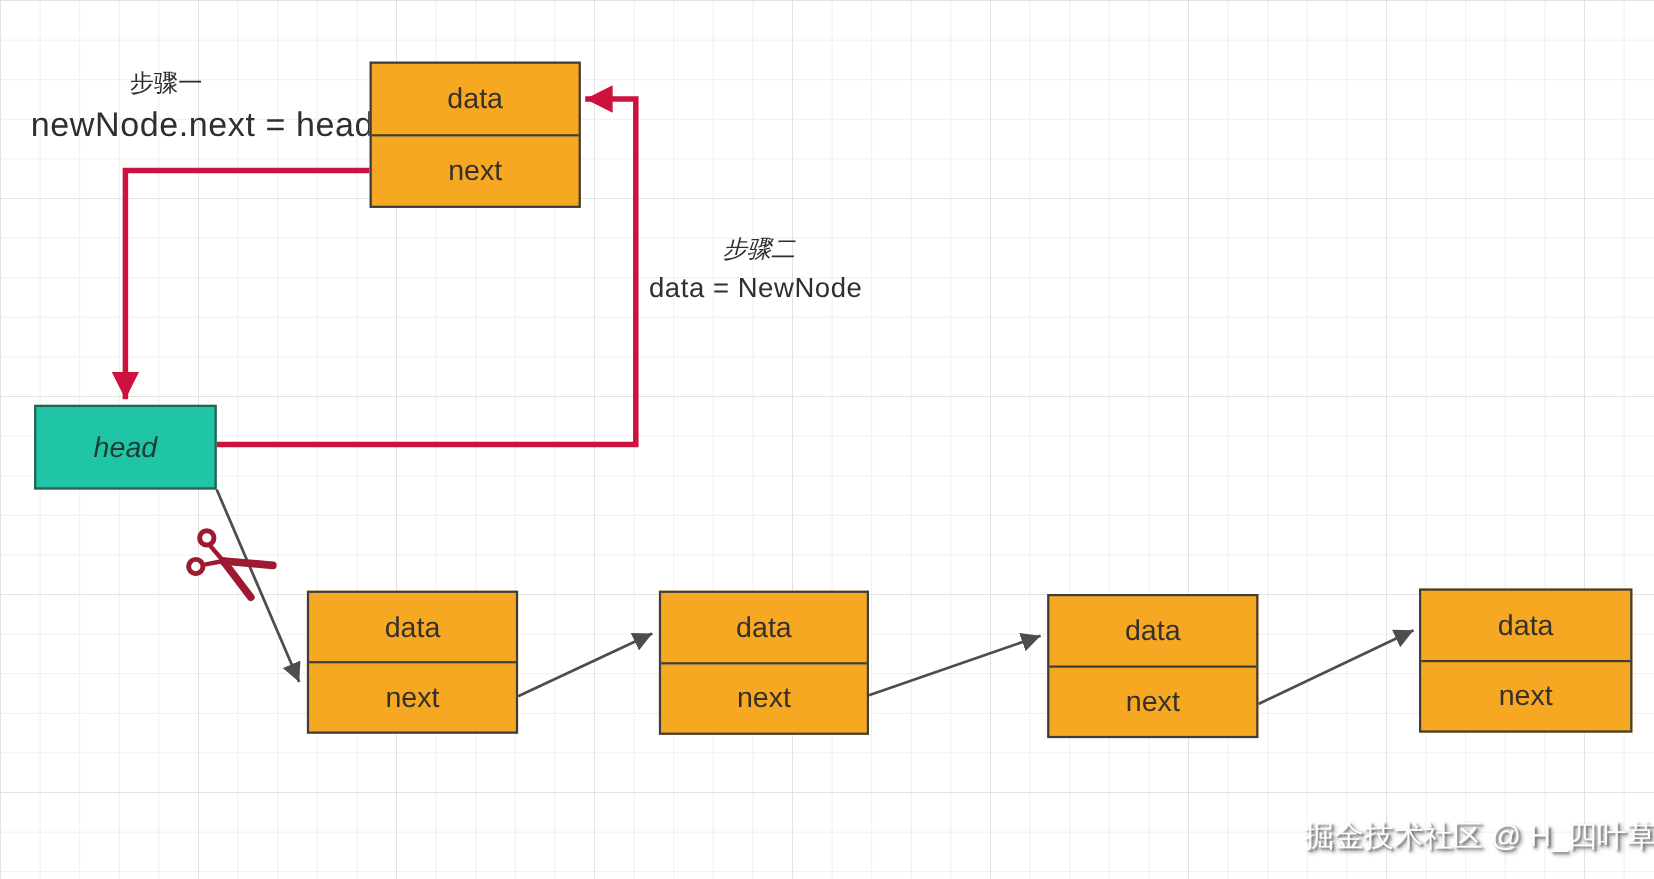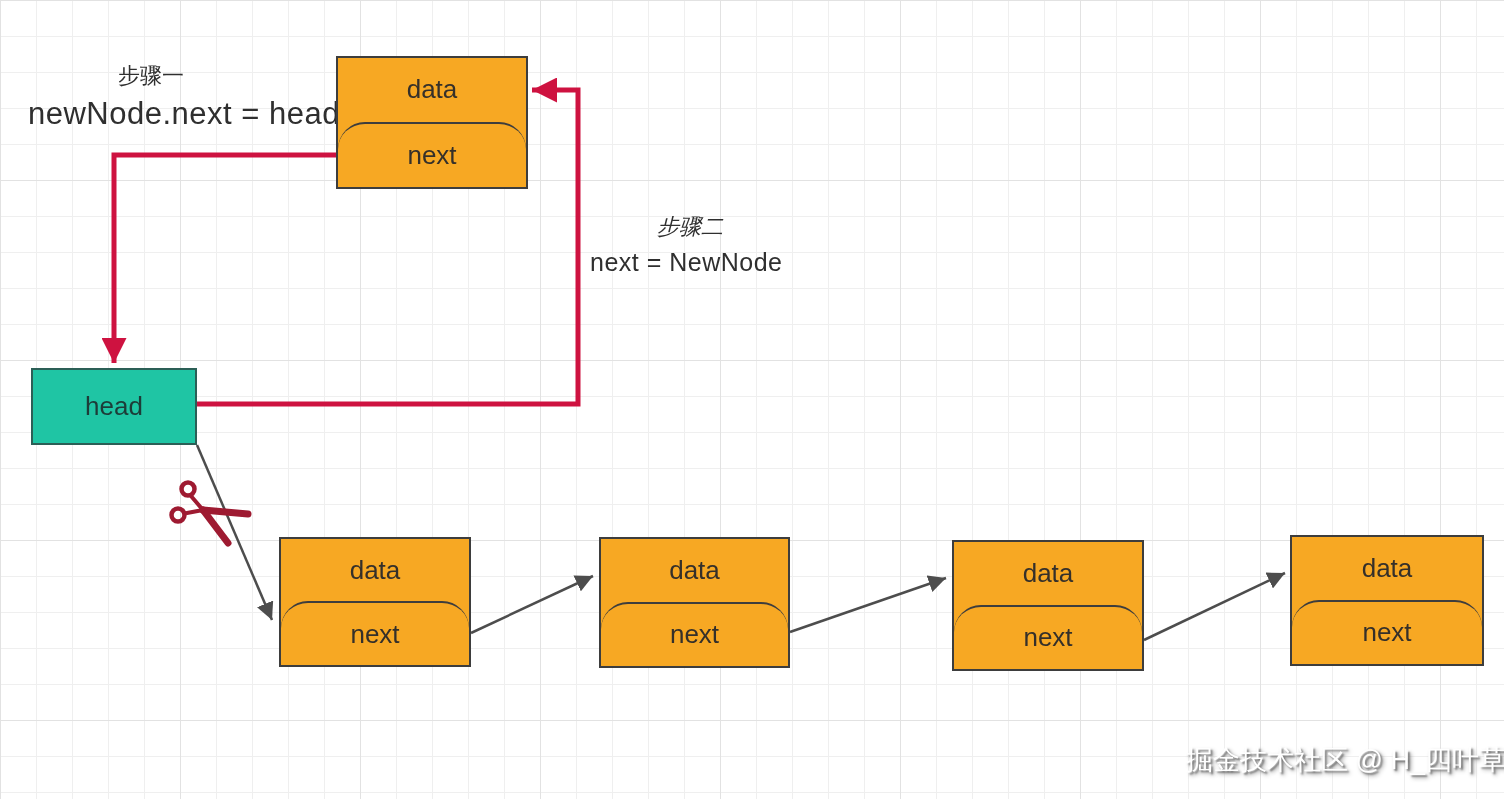--- a/index.html
+++ b/index.html
@@ -21,30 +21,30 @@
   .mb-fill { fill: var(--arrow_black, #4d4d4d); }
   .scissors-stroke { stroke: var(--scissors, #9E1A31); fill:none; stroke-linecap:round; }
 
   .node {
     position:absolute; box-sizing:border-box;
     background: var(--node_fill, #F7A823);
     border:2px solid var(--node_border, #3d3d3d);
     display:flex; flex-direction:column;
     font-size:26px; color:#35302a;
   }
-  .node .cell { flex:1; display:flex; align-items:center; justify-content:center;border-radius:27px; }
+  .node .cell { flex:1; display:flex; align-items:center; justify-content:center; }
   .node .cell + .cell { border-top:2px solid var(--node_border, #3d3d3d); }
 
   .head-box {
     position:absolute; box-sizing:border-box;
     left:31px; top:368px; width:166px; height:77px;
     background: var(--head_fill, #1FC5A4);
     border:2px solid #2b5f56;
     display:flex; align-items:center; justify-content:center;
-    font-size:26px; color:#1d3c38;
+    font-size:26px; color:#1d3c38;font-style:italic;
   }
 
   .ann { position:absolute; color: var(--text_dark, #2f2f2f); white-space:nowrap; }
   .ann.title { font-size:22px; }
   .ann.code  { font-size:31px; letter-spacing:0.5px; }
 
   .watermark {
     position:absolute; left:1186px; top:742px;
     font-size:27px; white-space:nowrap;
     color:#ffffff;
@@ -82,21 +82,21 @@
       <path class="scissors-stroke" d="M203,510 L191,496" stroke-width="4"></path>
       <circle class="scissors-stroke" cx="188" cy="489" r="6.5" stroke-width="4.5"></circle>
       <path class="scissors-stroke" d="M203,510 L187,513" stroke-width="4"></path>
       <circle class="scissors-stroke" cx="178" cy="515" r="6.5" stroke-width="4.5"></circle>
     </g>
   </svg>
 
   <div class="ann title" style="left:118px; top:61px;">步骤一</div>
   <div class="ann code" style="left:28px; top:96px;">newNode.next = head</div>
   <div class="ann title" style="left:657px; top:212px;font-style:italic;">步骤二</div>
-  <div class="ann code" style="left:590px; top:248px; font-size:25px;">next = NewNode</div>
+  <div class="ann code" style="left:590px; top:248px; font-size:25px;">data = NewNode</div>
 
   <div class="node" style="left:336px; top:56px; width:192px; height:133px;">
     <div class="cell">
       <span>data</span>
     </div>
     <div class="cell">
       <span>next</span>
     </div>
   </div>
 

